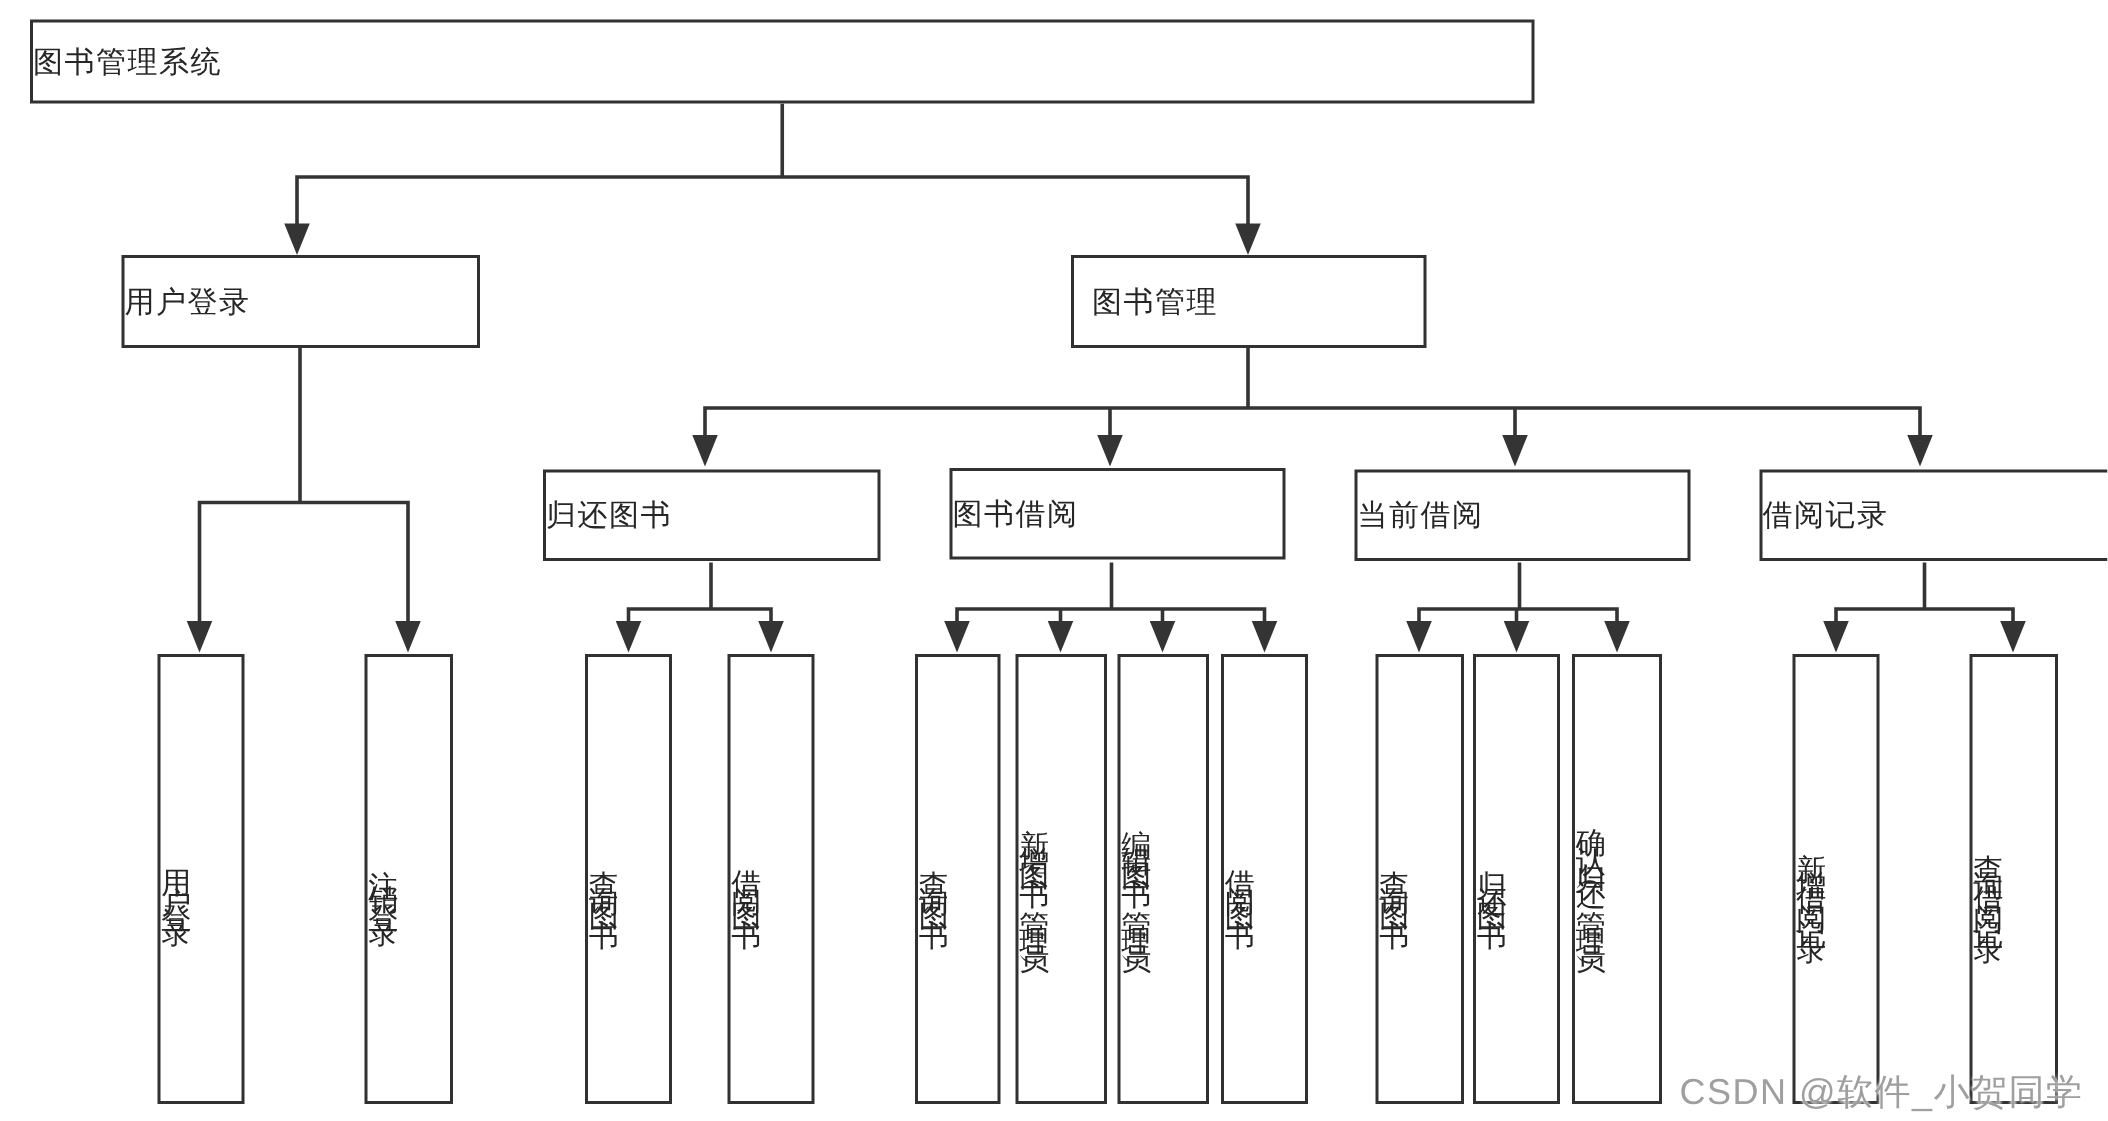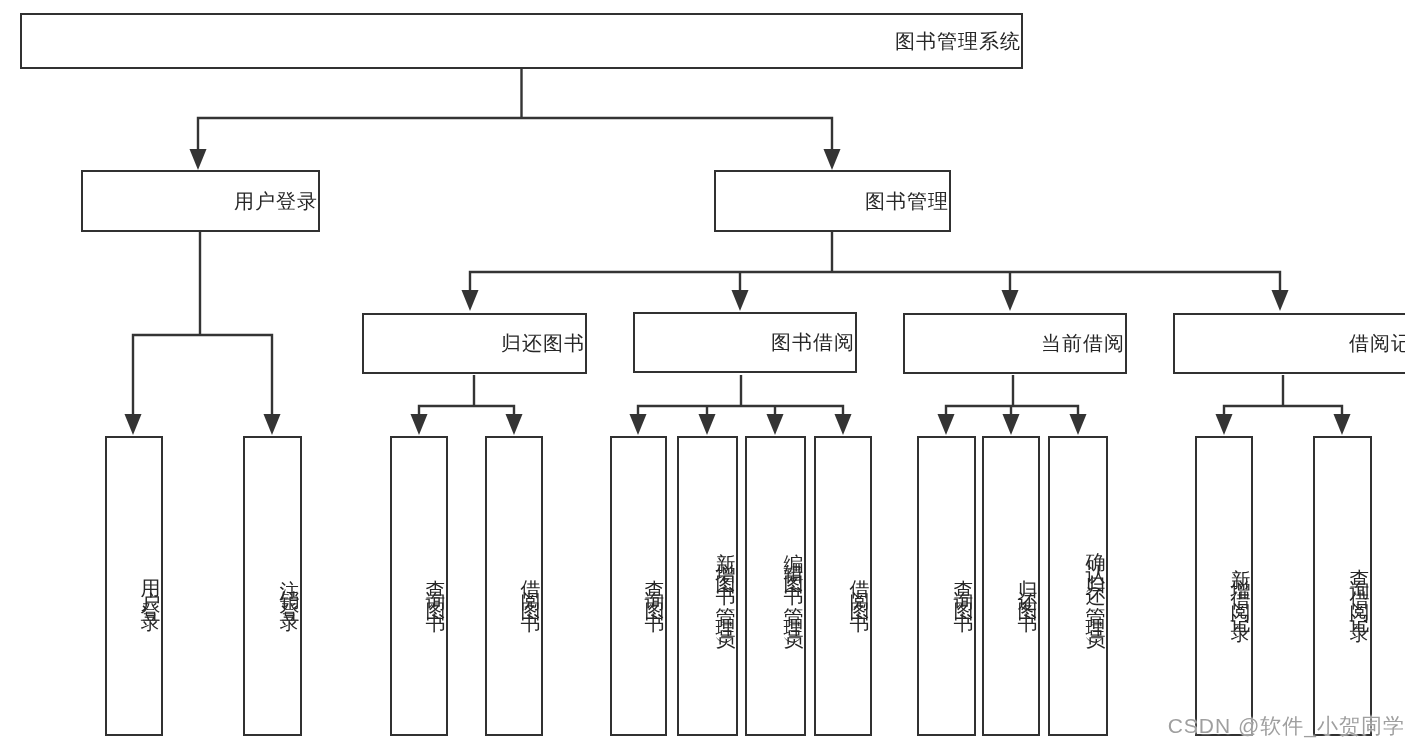--- a/index.html
+++ b/index.html
@@ -29,40 +29,40 @@
     fill: #343434;
     stroke: none;
   }
   .node {
     position: absolute;
     box-sizing: border-box;
     background: #ffffff;
     border: 2.5px solid #313131;
     display: flex;
     align-items: center;
-    justify-content: flex-end;
+    justify-content: flex-start;
     color: #262626;
   }
   .hnode span {
     font-size: 20px;
     letter-spacing: 1px;
     white-space: nowrap;
   }
   .vnode span {
     writing-mode: vertical-rl;
     text-orientation: mixed;
     font-size: 20px;
     letter-spacing: 11px;
     line-height: 1;
   }
   .watermark {
     position: absolute;
     top: 712px;
-    right: 0;
-    font-size: 21px;
+    right: 16px;
+    font-size: 24px;
     letter-spacing: 1px;
     color: #9f9f9f;
     text-shadow: 1px 1px 2px rgba(255,255,255,0.9), -1px -1px 2px rgba(255,255,255,0.9);
     white-space: nowrap;
     z-index: 5;
     text-align: right;
   }
 </style>
 </head>
 <body>
@@ -122,21 +122,21 @@
   <div class="node hnode" style="left:714px; top:170px; width:237px; height:62px;padding-left:12px;">
     <span>图书管理</span>
   </div>
 
   <div class="node hnode" style="left:362px; top:313px; width:225px; height:61px;">
     <span>归还图书</span>
   </div>
   <div class="node hnode" style="left:633px; top:312px; width:224px; height:61px;">
     <span>图书借阅</span>
   </div>
-  <div class="node hnode" style="left:903px; top:313px; width:224px; height:61px;padding-left:16px;">
+  <div class="node hnode" style="left:903px; top:313px; width:224px; height:61px;">
     <span>当前借阅</span>
   </div>
   <div class="node hnode" style="left:1173px; top:313px; width:262px; height:61px;">
     <span>借阅记录</span>
   </div>
 
   <div class="node vnode" style="left:105px; top:436px; width:58px; height:300px;">
     <span>用户登录</span>
   </div>
   <div class="node vnode" style="left:243px; top:436px; width:59px; height:300px;">

